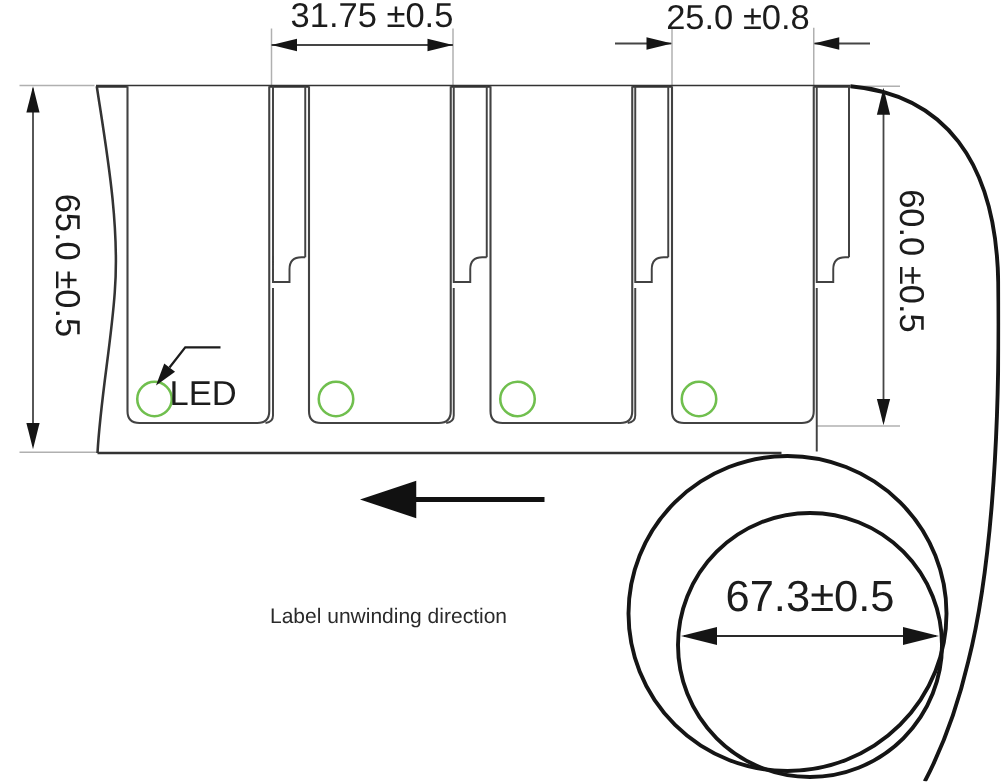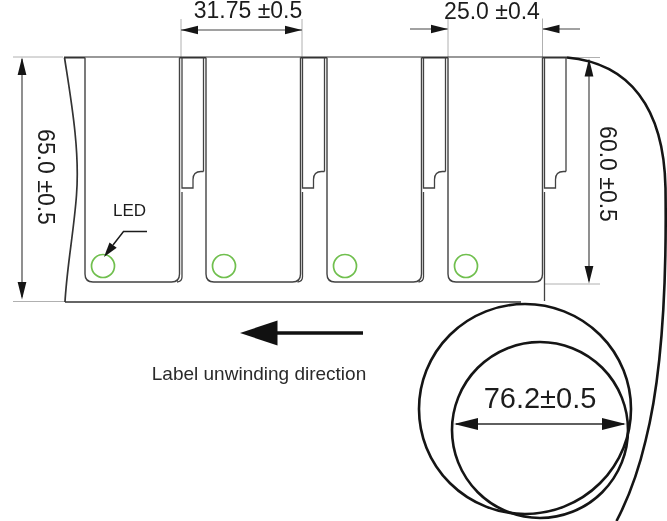--- a/index.html
+++ b/index.html
@@ -6,22 +6,22 @@
   .stage{
     position:relative;width:667px;height:521px;background:#ffffff;overflow:hidden;
     font-family:"Liberation Sans",sans-serif;color:#1c1c1c;border-radius:10px;
   }
   .stage svg{position:absolute;left:0;top:0;}
   .t{position:absolute;white-space:nowrap;line-height:1.1;}
   .dim{font-size:23px;}
   .ctr{text-align:center;}
   .vtext{transform:rotate(90deg);}
   .core{font-size:29px;}
-  .led{font-size:17px;}
-  .unwind{font-size:19px;color:#2a2a2a;}
+  .led{font-size:23px;margin-top:48px;}
+  .unwind{font-size:14px;color:#2a2a2a;margin-top:39px;}
 </style>
 </head>
 <body>
 
 <div class="stage">
 
   <svg width="667" height="521" viewBox="0 0 667 521">
 
     <g stroke="#b0b0b0" stroke-width="1" fill="none">
       <path d="M 181 19 V 57"></path>
@@ -103,25 +103,25 @@
     </g>
 
     <g>
       <path d="M 277 333 H 363" stroke="#111111" stroke-width="3.4" fill="none"></path>
       <polygon points="240,333 277.5,320.5 277.5,345.5" fill="#111111"></polygon>
     </g>
   </svg>
 
   <div class="t dim ctr" style="left:178px;top:-2px;width:140px;">31.75 ±0.5</div>
 
-  <div class="t dim ctr" style="left:422px;top:-1px;width:140px;">25.0 ±0.4</div>
+  <div class="t dim ctr" style="left:422px;top:-1px;width:140px;">25.0 ±0.8</div>
 
   <div class="t dim ctr vtext" style="left:-16px;top:164px;width:121px;height:26px;">65.0 ±0.5</div>
 
   <div class="t dim ctr vtext" style="left:548px;top:161px;width:118px;height:26px;">60.0 ±0.5</div>
 
-  <div class="t core ctr" style="left:470px;top:383px;width:140px;">76.2±0.5</div>
+  <div class="t core ctr" style="left:470px;top:383px;width:140px;">67.3±0.5</div>
 
   <div class="t led" style="left:113px;top:202px;">LED</div>
 
   <div class="t unwind ctr" style="left:144px;top:364px;width:230px;">Label unwinding direction</div>
 
 </div>
 
 </body></html>

